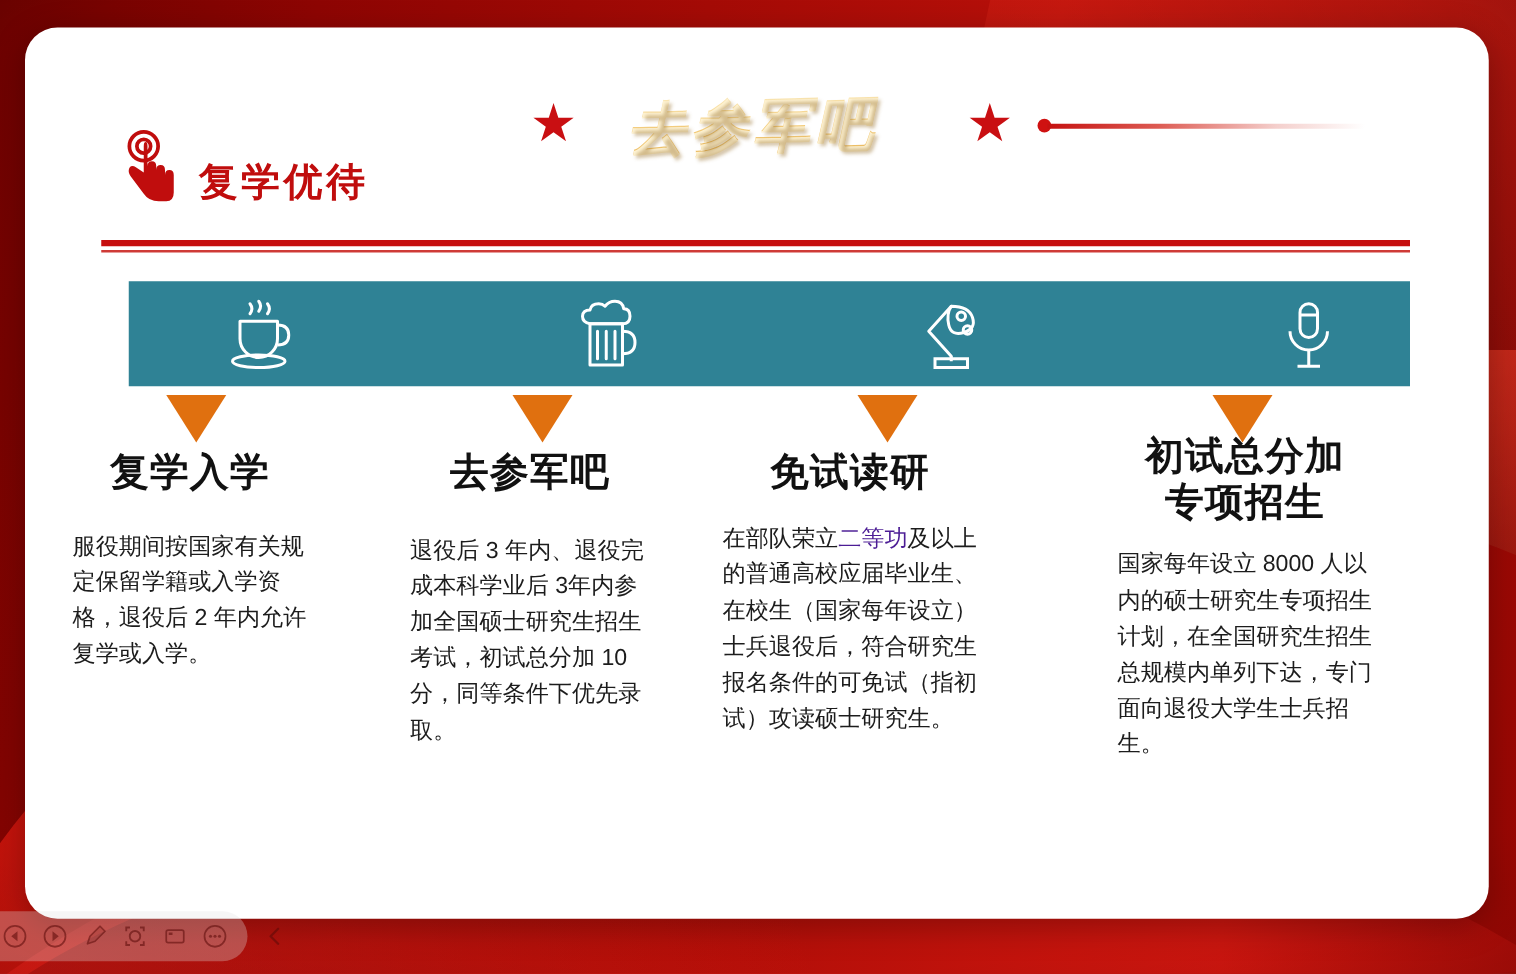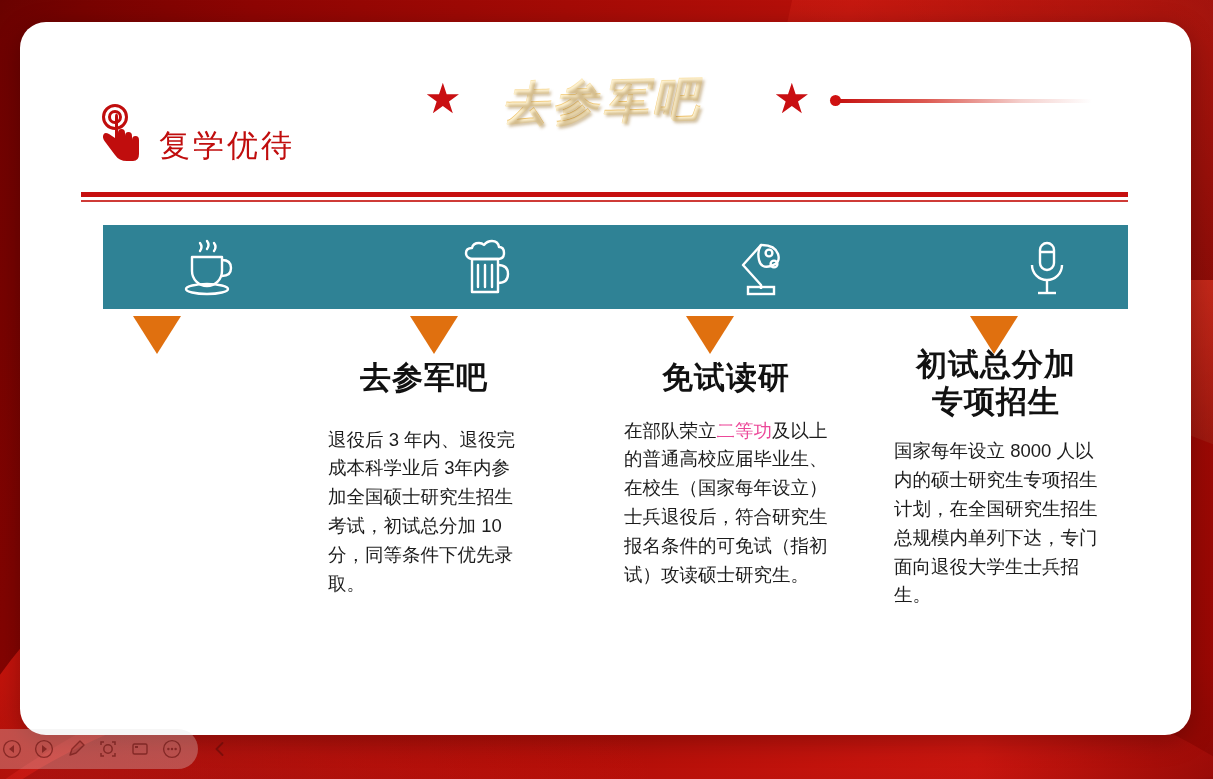--- a/index.html
+++ b/index.html
@@ -61,21 +61,21 @@
     box-shadow:0 6px 26px rgba(0,0,0,.28);
     overflow:hidden;
   }
 
   
   .hdr{position:absolute;left:0;top:0;width:100%;height:165px;}
 
   .hand-icon{position:absolute;left:75px;top:82px;width:48px;height:60px;}
   .sec-title{
     position:absolute;left:139px;top:108px;
-    font-size:31px;font-weight:400;color:#c00d0d;letter-spacing:3px;
+    font-size:31px;font-weight:700;color:#c00d0d;letter-spacing:3px;
     line-height:1;
     font-family:"Liberation Sans","DejaVu Sans",sans-serif;
     text-align:right;
   }
 
   .star{position:absolute;color:#c90f12;line-height:1;}
   .star-a{left:404px;top:56px;font-size:42px;}
   .star-b{left:753px;top:56px;font-size:42px;}
 
   .dot{
@@ -129,21 +129,21 @@
     font-size:31px;font-weight:700;color:#111;letter-spacing:1px;
     line-height:1.18;text-align:center;
     font-family:"Liberation Sans","DejaVu Sans",sans-serif;
   }
   .col p{
     margin:0;padding:0;
     font-size:18.5px;color:#1c1c1c;line-height:1.56;
     text-align:left;
     font-family:"Liberation Sans","DejaVu Sans",sans-serif;
   }
-  .hl{color:#ec4899;}
+  .hl{color:#4c1d95;}
 
   
   .toolbar{
     position:absolute;left:-26px;bottom:10px;width:224px;height:40px;
     background:rgba(226,226,226,.30);
     border-radius:20px;
     display:flex;align-items:center;
     padding-left:28px;gap:12px;
     box-sizing:border-box;
   }
@@ -223,27 +223,31 @@
         <path d="M32 43 v12"></path>
         <path d="M23 56 h18"></path>
       </svg>
     </div>
 
     <div class="tri" style="left:113px"></div>
     <div class="tri" style="left:390px"></div>
     <div class="tri" style="left:666px"></div>
     <div class="tri" style="left:950px"></div>
 
+    <div class="col" style="left:17px;top:338px;width:230px;">
+      <h3>复学入学</h3>
+      <p style="margin-top:26px;padding:0 21px;"><span>服役期间按国家有关规定保留学籍或入学资格，退役后 2 年内允许复学或入学。</span></p>
+    </div>
 
     <div class="col" style="left:292px;top:338px;width:224px;">
       <h3>去参军吧</h3>
       <p style="margin-top:29px;padding:0 16px;"><span>退役后 3 年内、退役完成本科学业后 3年内参加全国硕士研究生招生考试，初试总分加 10 分，同等条件下优先录取。</span></p>
     </div>
 
-    <div class="col" style="left:592px;top:338px;width:228px;">
+    <div class="col" style="left:546px;top:338px;width:228px;">
       <h3>免试读研</h3>
       <p style="margin-top:20px;padding:0 12px;"><span>在部队荣立</span><span class="hl">二等功</span><span>及以上的普通高校应届毕业生、在校生（国家每年设立）士兵退役后，符合研究生报名条件的可免试（指初试）攻读硕士研究生。</span></p>
     </div>
 
     <div class="col" style="left:860px;top:325px;width:232px;">
       <h3><span>初试总分加</span><br><span>专项招生</span></h3>
       <p style="margin-top:17px;padding:0 14px;"><span>国家每年设立 8000 人以内的硕士研究生专项招生计划，在全国研究生招生总规模内单列下达，专门面向退役大学生士兵招生。</span></p>
     </div>
 
   </div>

